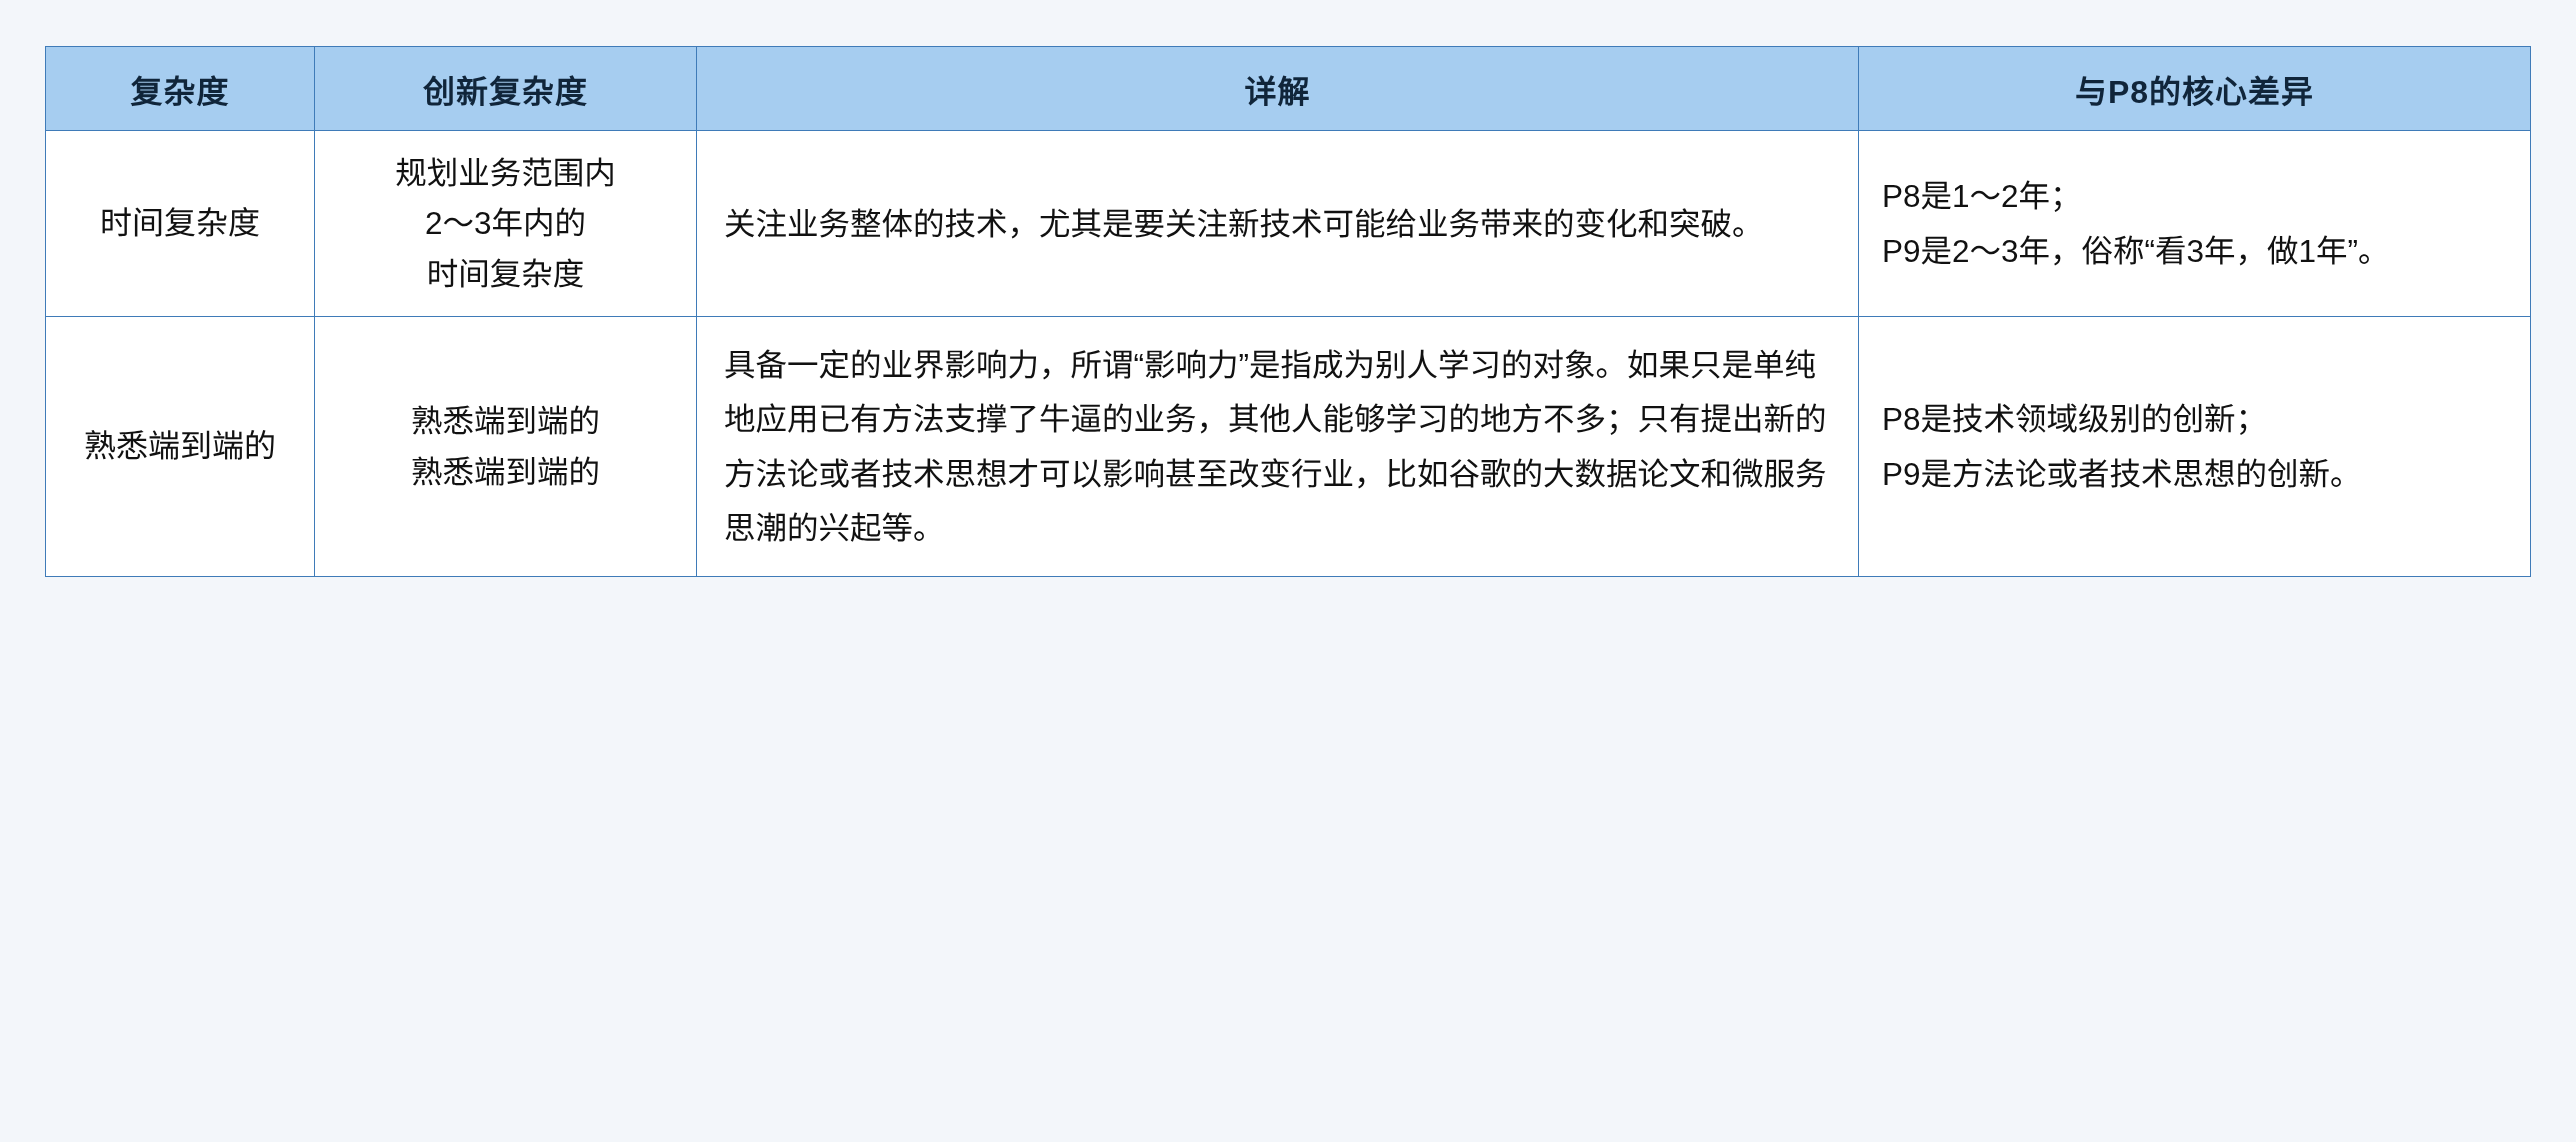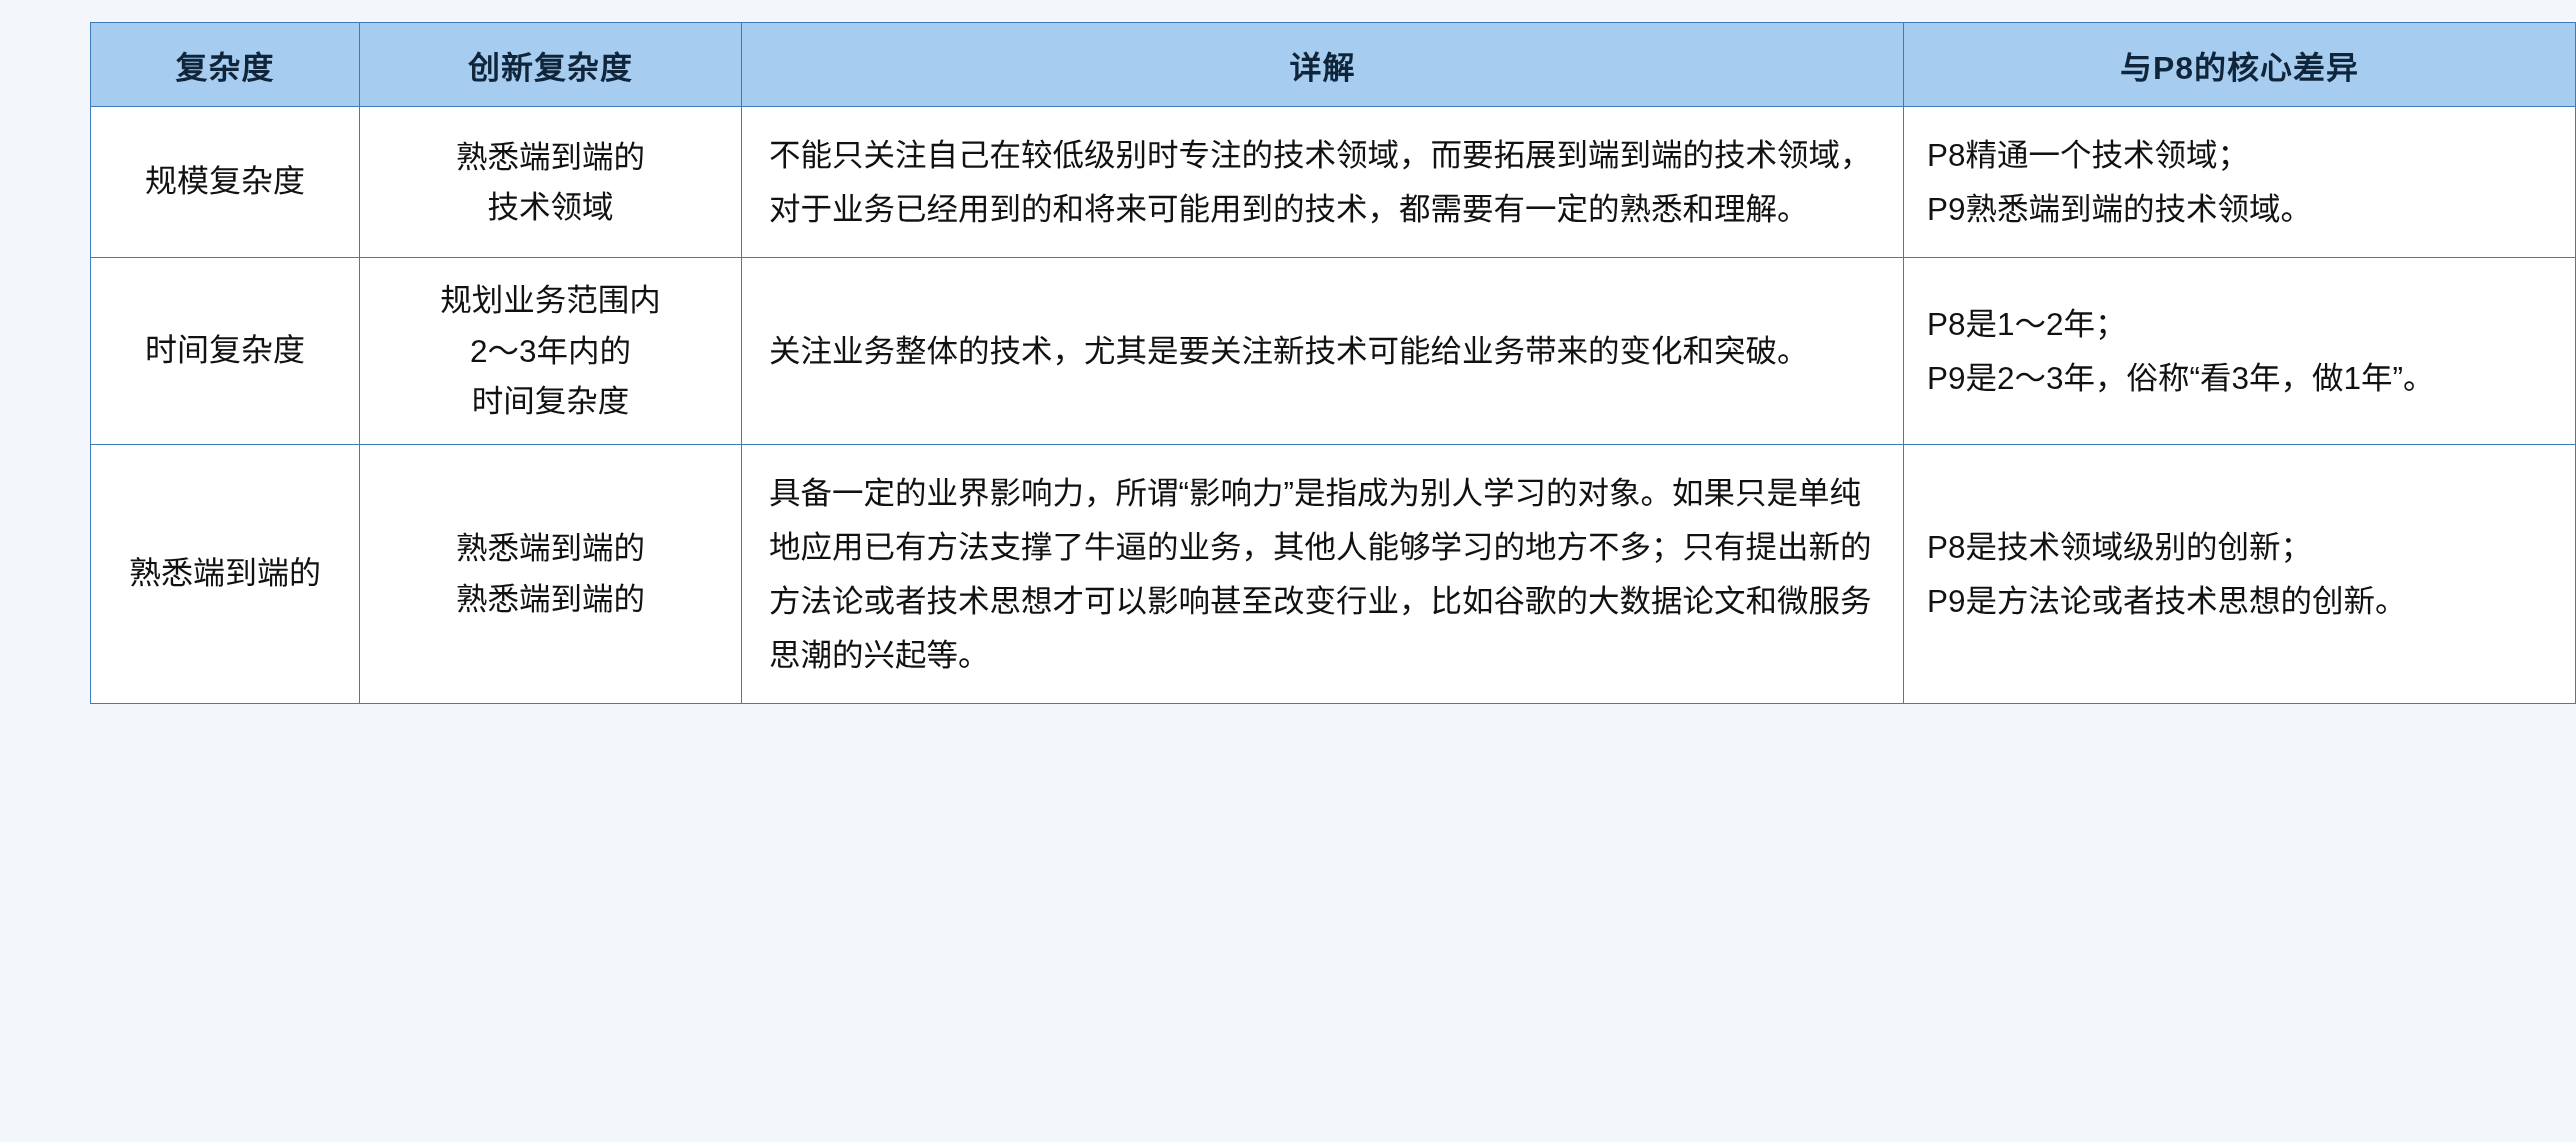--- a/index.html
+++ b/index.html
@@ -10,22 +10,22 @@
     height: 1143px;
     font-family: "Liberation Sans", "DejaVu Sans", sans-serif;
   }
   .page {
     width: 2576px;
     height: 1138px;
     background: #f3f6fa;
     box-sizing: border-box;
     display: flex;
     align-items: flex-start;
-    justify-content: flex-end;
-    padding-top: 22px;
+    justify-content: center;
+    padding-top: 46px;
   }
   table.matrix {
     border-collapse: collapse;
     width: 2484px;
     background: #ffffff;
     table-layout: fixed;
   }
   table.matrix th, table.matrix td {
     border: 1.9px solid #3f7bb8;
     vertical-align: middle;
@@ -91,32 +91,20 @@
     <thead>
       <tr>
         <th>复杂度</th>
         <th>创新复杂度</th>
         <th>详解</th>
         <th>与P8的核心差异</th>
       </tr>
     </thead>
     <tbody>
       <tr>
-        <td class="cell-complexity">规模复杂度</td>
-        <td class="cell-requirement">
-          <span class="line">熟悉端到端的</span>
-          <span class="line">技术领域</span>
-        </td>
-        <td class="cell-detail">不能只关注自己在较低级别时专注的技术领域，而要拓展到端到端的技术领域，对于业务已经用到的和将来可能用到的技术，都需要有一定的熟悉和理解。</td>
-        <td class="cell-diff">
-          <span class="line">P8精通一个技术领域；</span>
-          <span class="line">P9熟悉端到端的技术领域。</span>
-        </td>
-      </tr>
-      <tr>
         <td class="cell-complexity">时间复杂度</td>
         <td class="cell-requirement">
           <span class="line">规划业务范围内</span>
           <span class="line">2～3年内的</span>
           <span class="line">时间复杂度</span>
         </td>
         <td class="cell-detail">关注业务整体的技术，尤其是要关注新技术可能给业务带来的变化和突破。</td>
         <td class="cell-diff">
           <span class="line">P8是1～2年；</span>
           <span class="line">P9是2～3年，俗称“看3年，做1年”。</span>

